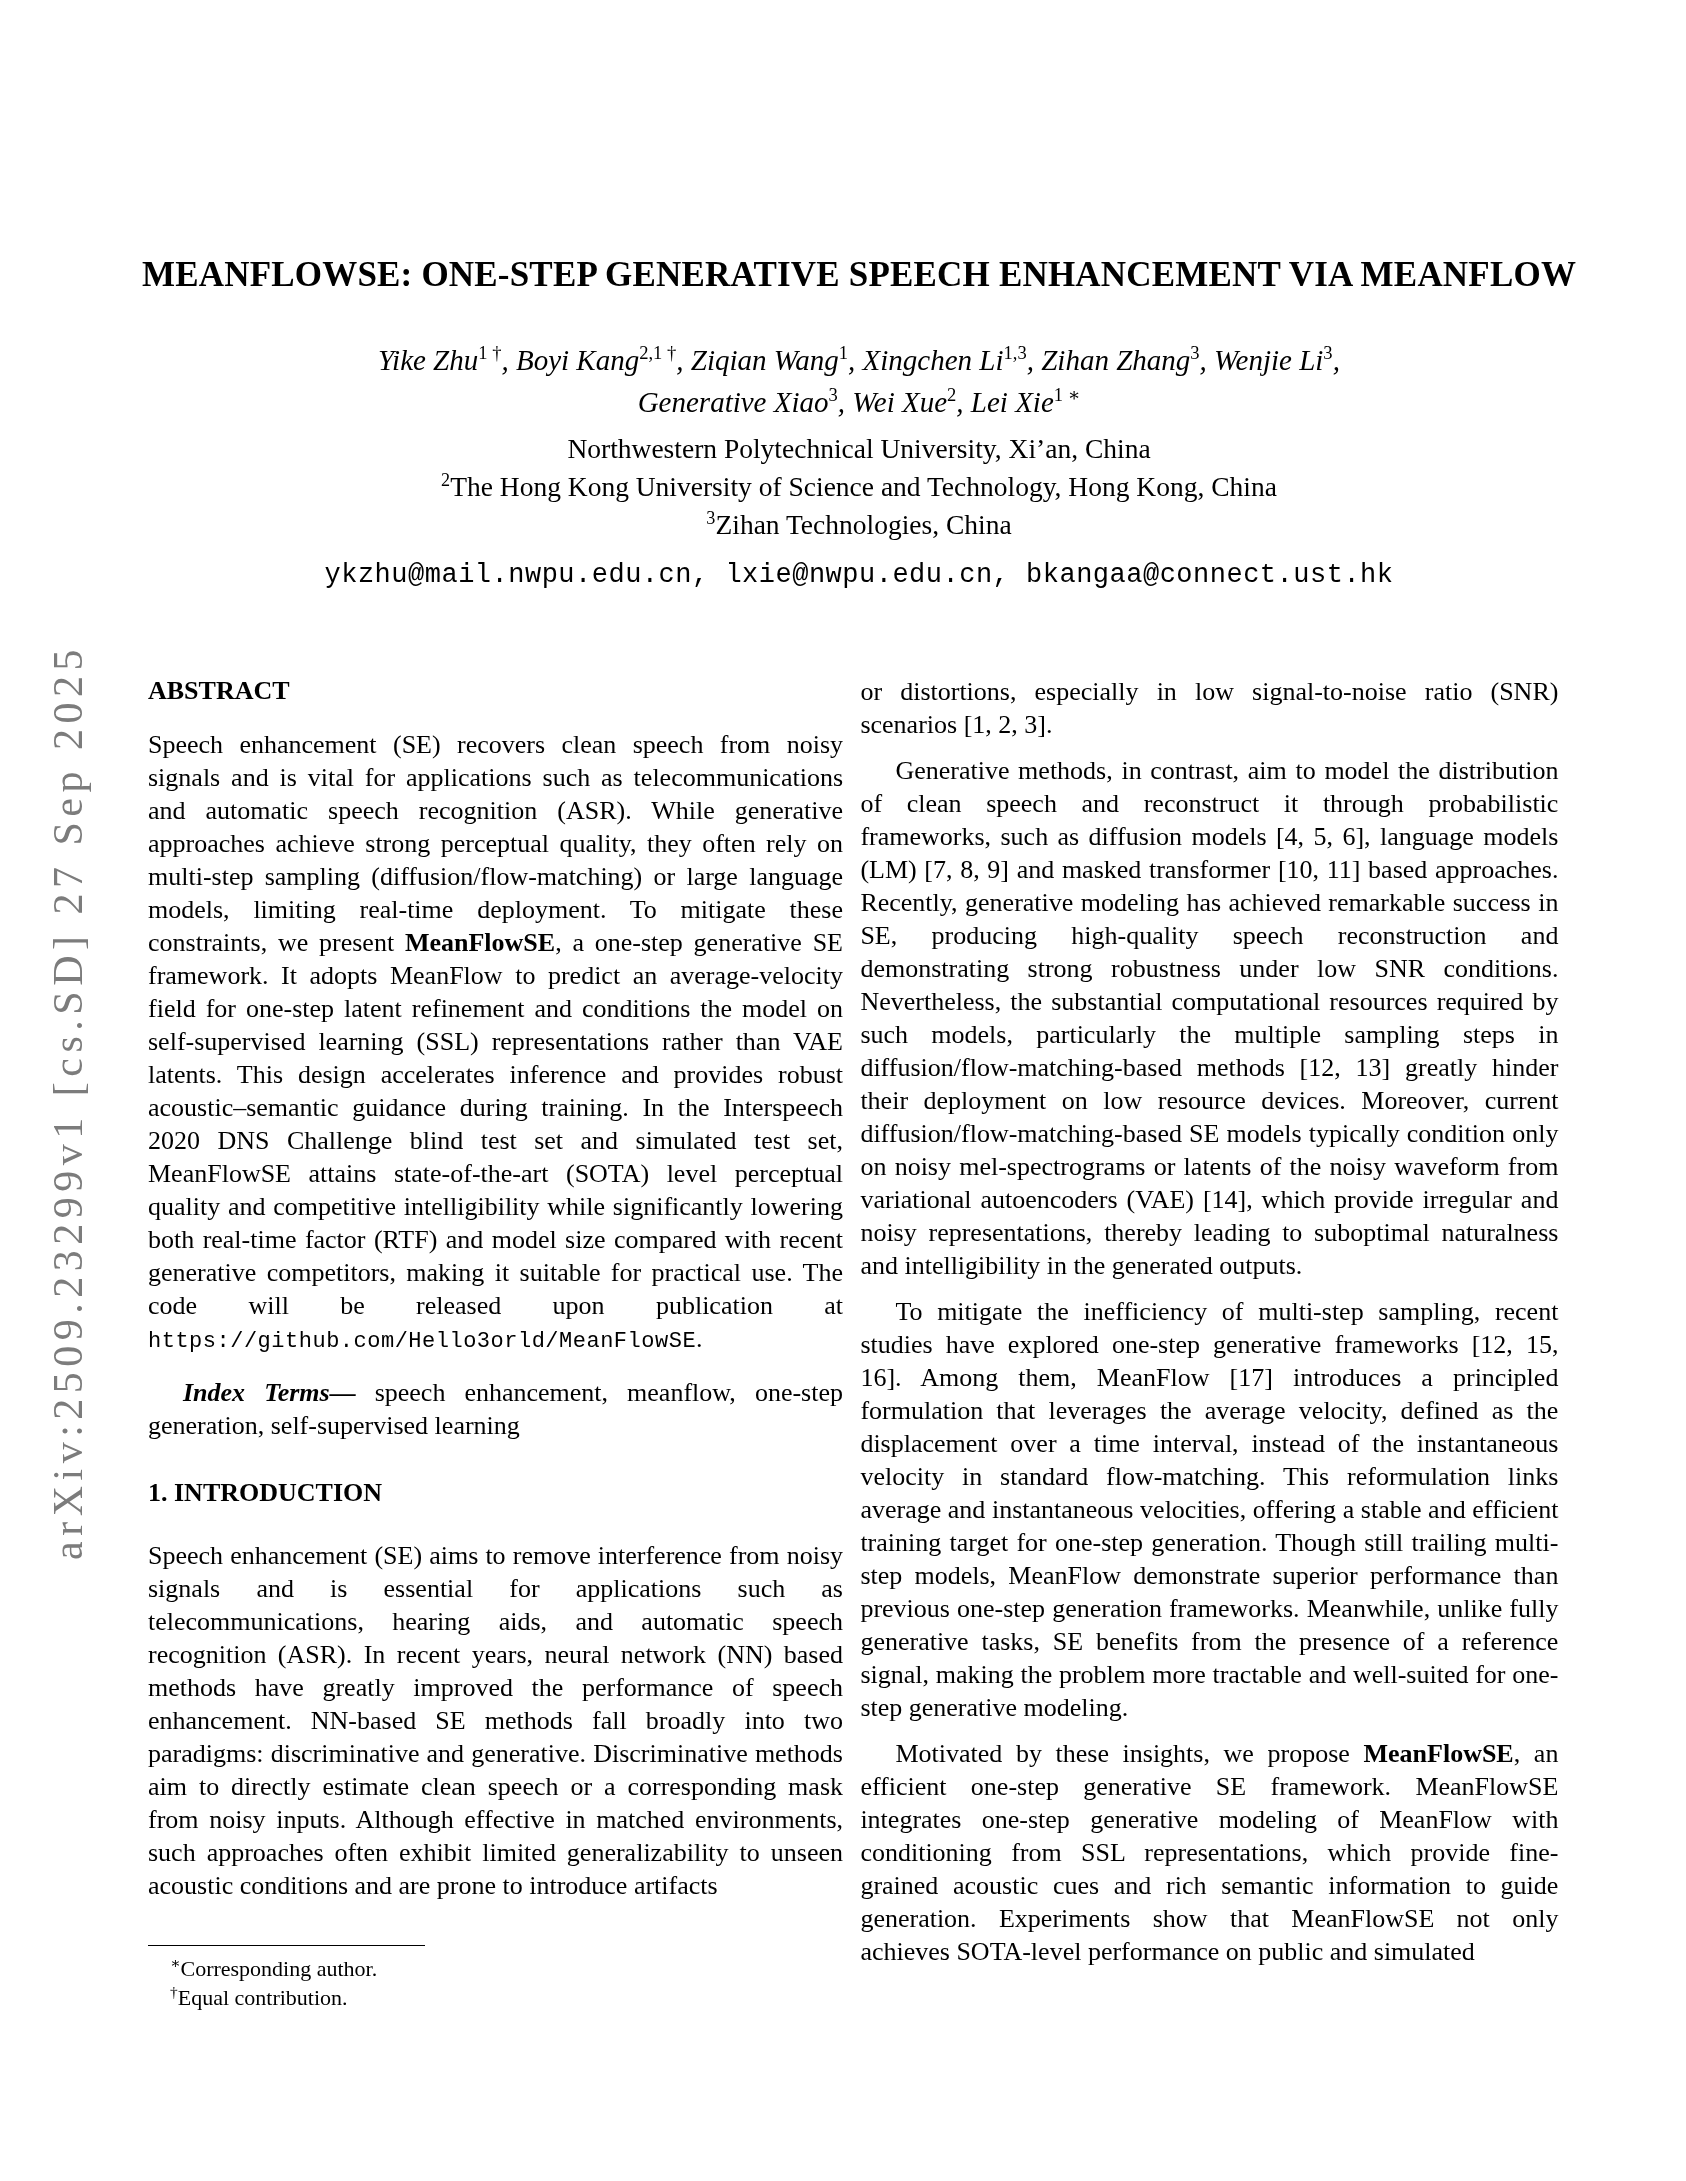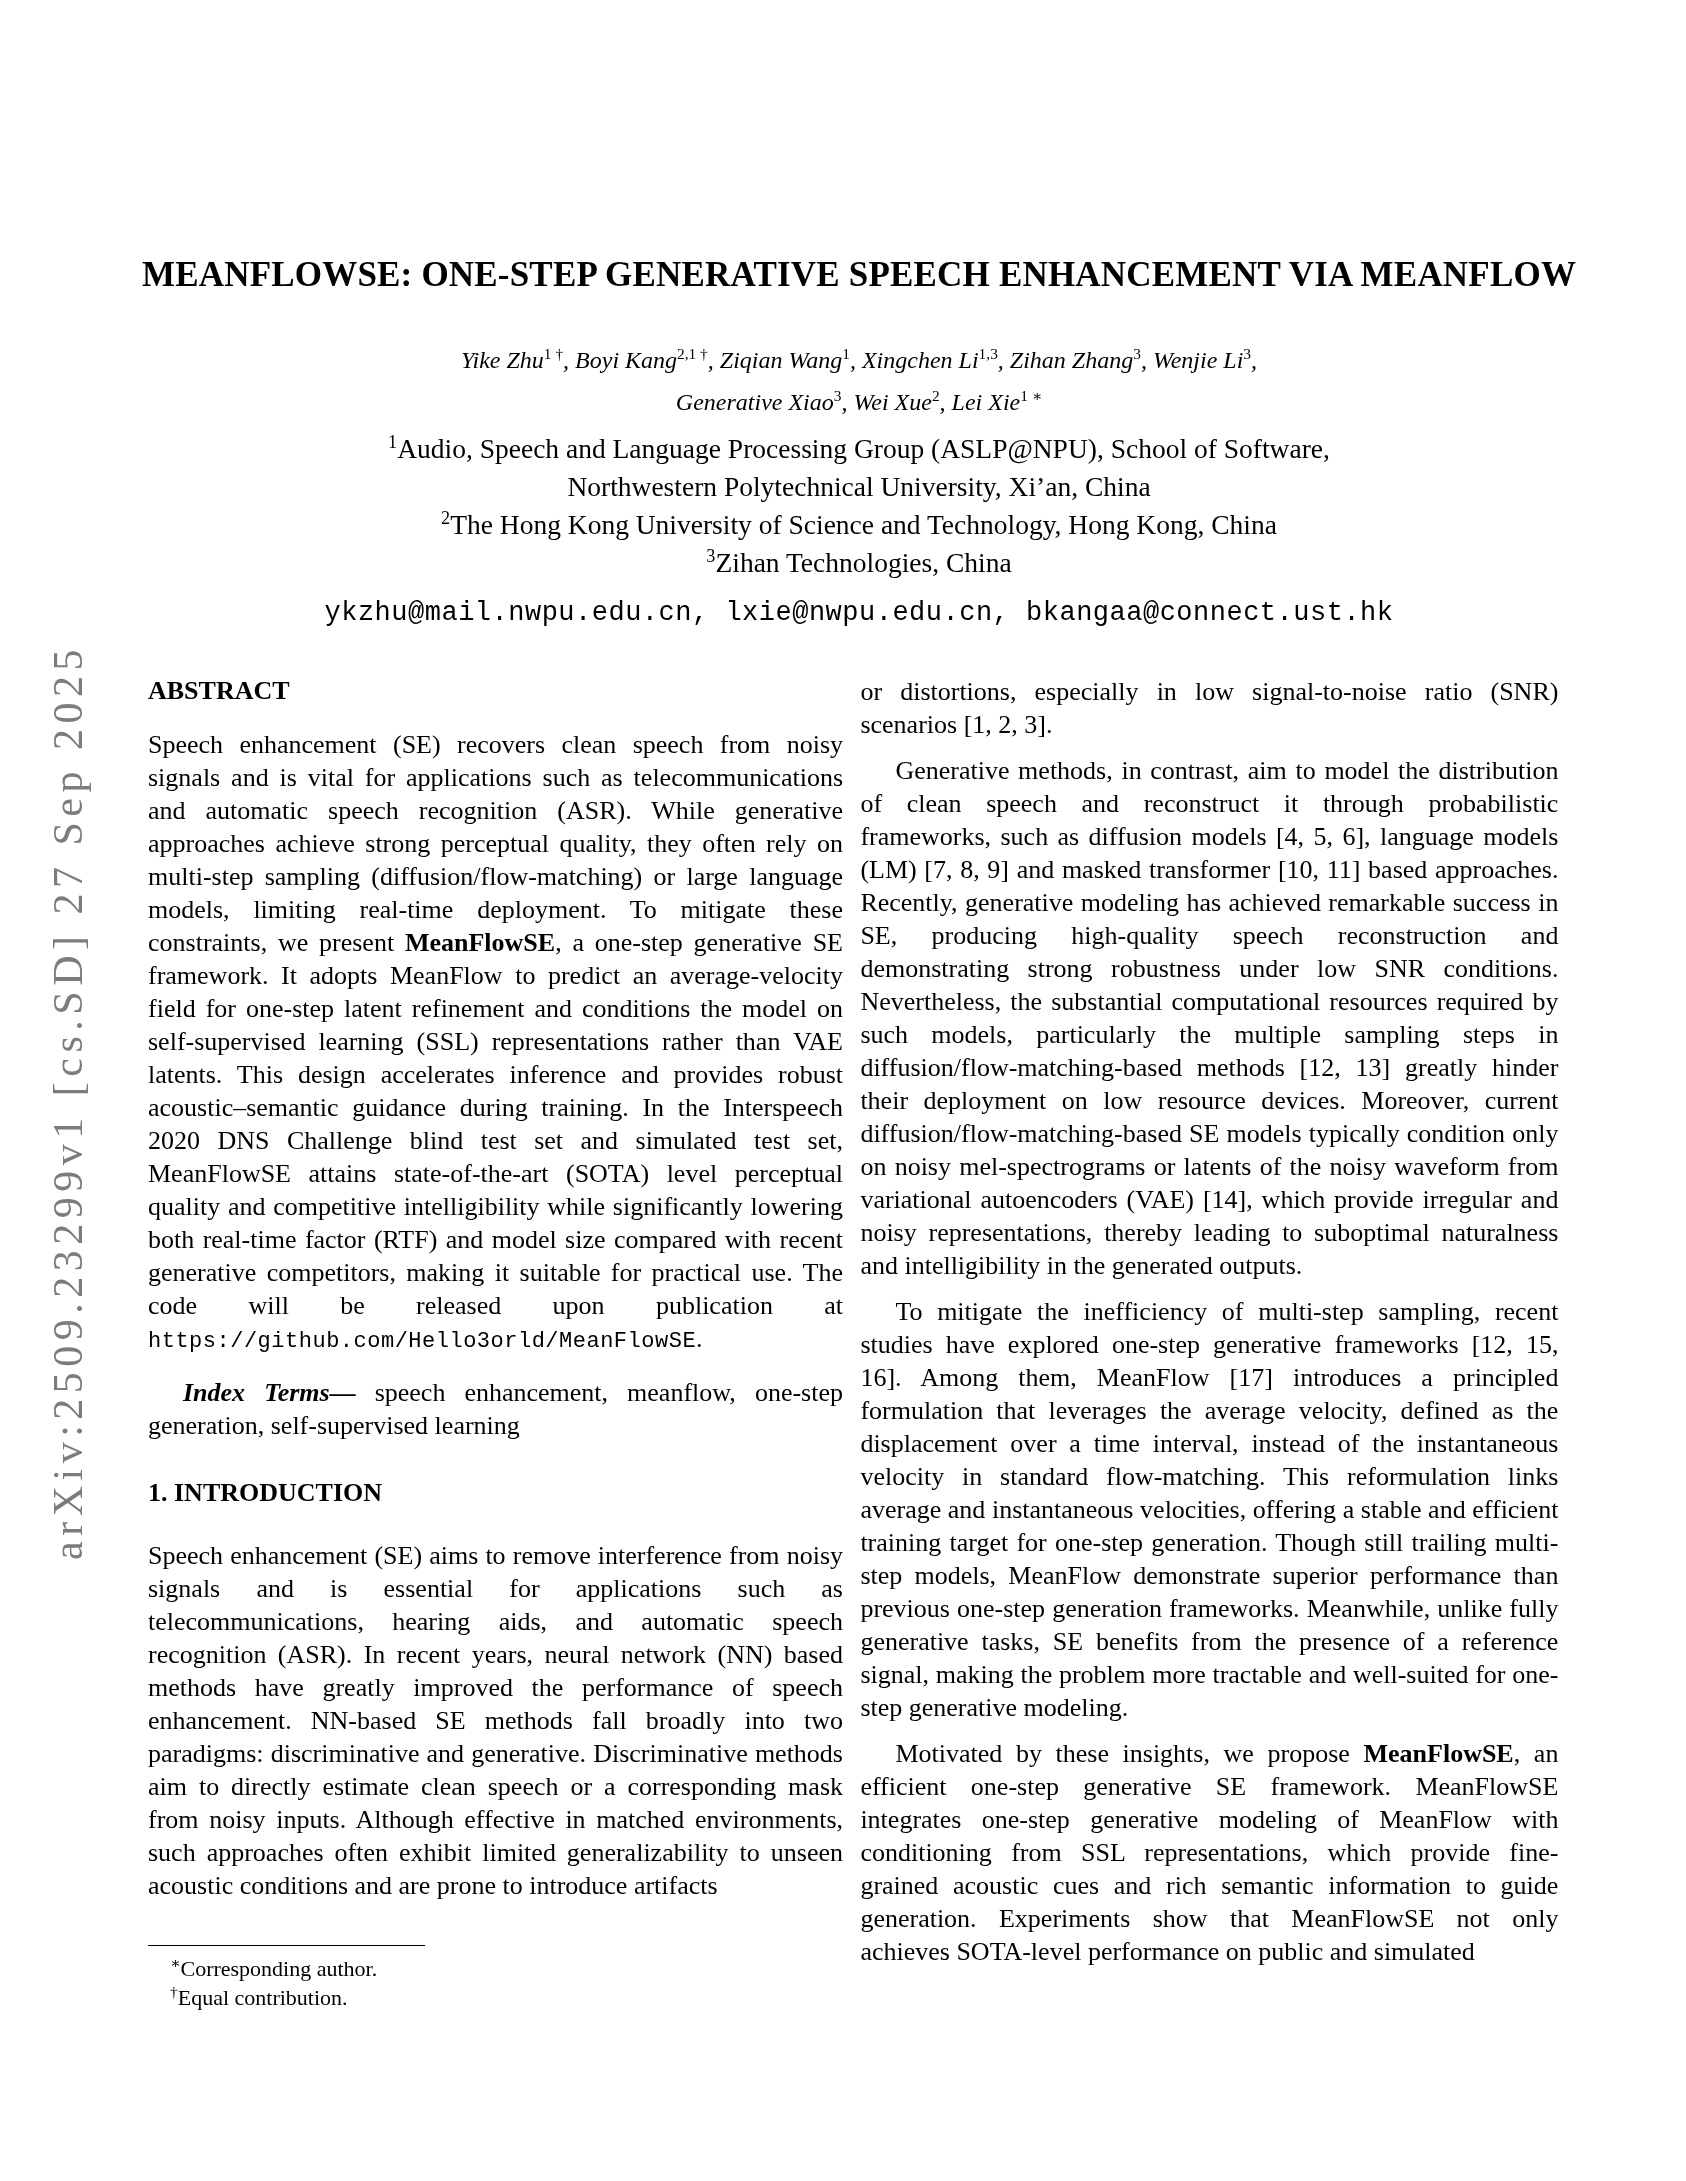--- a/index.html
+++ b/index.html
@@ -27,21 +27,21 @@
     position:absolute;top:255px;left:0;right:0;
     text-align:center;
     padding-left:32px;
   }
   .title{
     font-size:35px;font-weight:bold;
     letter-spacing:0.2px;
     margin-bottom:44px;
   }
   .authors{
-    font-size:24px;font-style:italic;
+    font-size:29px;font-style:italic;
     line-height:42px;
   }
   .authors sup{font-size:64%;font-style:normal;}
   .affils{margin-top:7.3px;}
   .affil{font-size:27.5px;line-height:38px;}
   .affil sup{font-size:66%;}
   .email{
     font-family:"Liberation Mono","DejaVu Sans Mono",monospace;
     font-size:27px;
     margin-top:16px;
@@ -97,21 +97,20 @@
 
 <div class="page">
 
   <div class="watermark">arXiv:2509.23299v1  [cs.SD]  27 Sep 2025</div>
 
   <header class="header">
     <div class="title">MEANFLOWSE: ONE-STEP GENERATIVE SPEECH ENHANCEMENT VIA MEANFLOW</div>
     <div class="authors"><span>Yike Zhu</span><sup>1 †</sup><span>, Boyi Kang</span><sup>2,1 †</sup><span>, Ziqian Wang</span><sup>1</sup><span>, Xingchen Li</span><sup>1,3</sup><span>, Zihan Zhang</span><sup>3</sup><span>, Wenjie Li</span><sup>3</sup><span>,</span></div>
     <div class="authors"><span>Generative Xiao</span><sup>3</sup><span>, Wei Xue</span><sup>2</sup><span>, Lei Xie</span><sup>1 ∗</sup></div>
     <div class="affils">
-      <div class="affil"><sup>1</sup><span>Audio, Speech and Language Processing Group (ASLP@NPU), School of Software,</span></div>
       <div class="affil"><span>Northwestern Polytechnical University, Xi’an, China</span></div>
       <div class="affil"><sup>2</sup><span>The Hong Kong University of Science and Technology, Hong Kong, China</span></div>
       <div class="affil"><sup>3</sup><span>Zihan Technologies, China</span></div>
     </div>
     <div class="email">ykzhu@mail.nwpu.edu.cn, lxie@nwpu.edu.cn, bkangaa@connect.ust.hk</div>
   </header>
 
   <div class="columns">
 
     <div class="col left">

